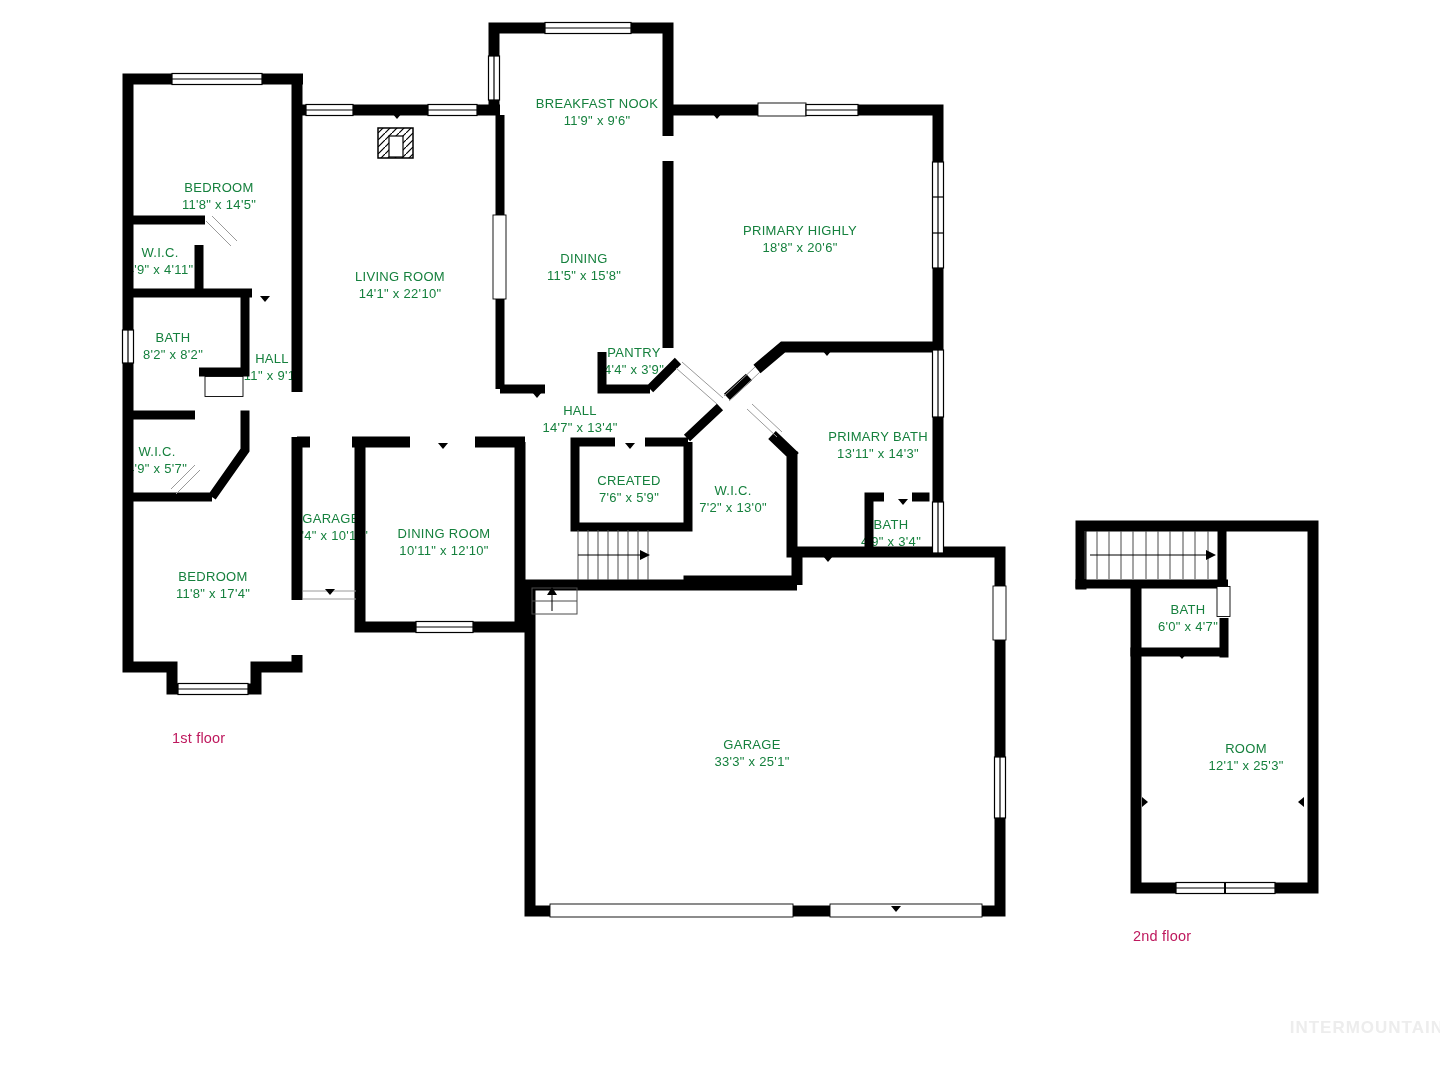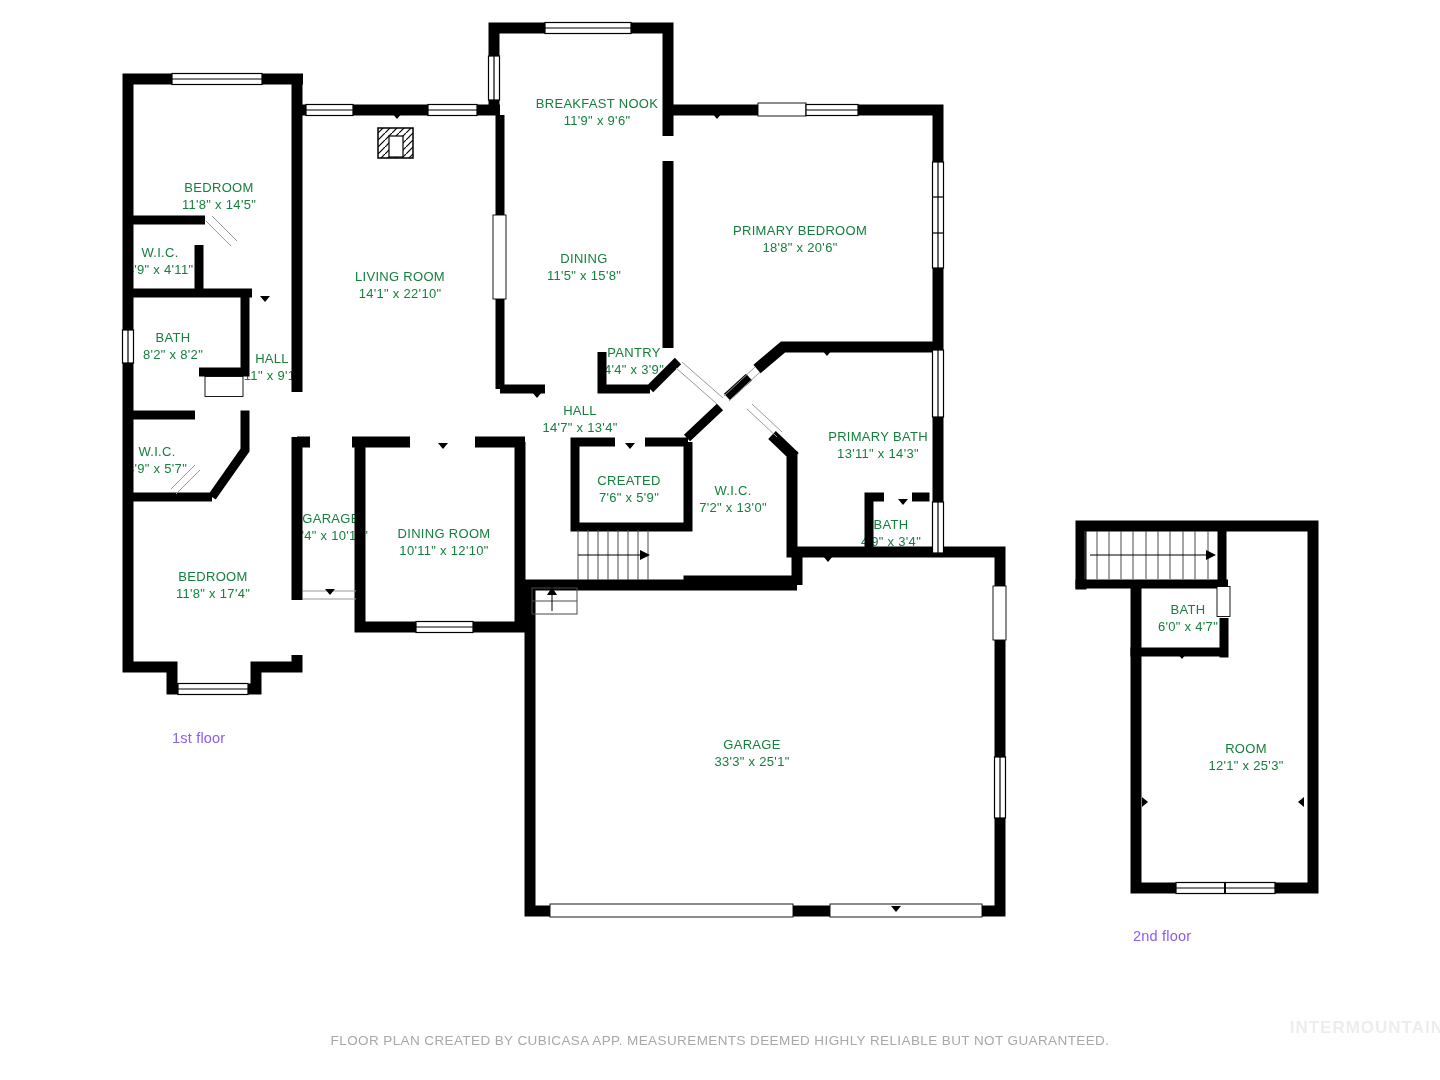--- a/index.html
+++ b/index.html
@@ -2,21 +2,21 @@
 <html><head>
 <meta charset="utf-8">
 <style>
   html,body{margin:0;padding:0;background:#ffffff;}
   .page{position:relative;width:1440px;height:1080px;background:#ffffff;overflow:hidden;
         font-family:"Liberation Sans", sans-serif;}
   .plan-svg{position:absolute;left:0;top:0;z-index:2;pointer-events:none;}
   .room-label{position:absolute;transform:translate(-50%,-50%);text-align:center;z-index:1;
       color:#15803d;font-size:13px;letter-spacing:.3px;line-height:17px;white-space:nowrap;}
   .room-label .rn,.room-label .rd{display:block;}
-  .floor-label{position:absolute;z-index:3;color:#8b5cf6;font-size:14.5px;letter-spacing:.2px;}
+  .floor-label{position:absolute;z-index:3;color:#be185d;font-size:14.5px;letter-spacing:.2px;}
   .disclaimer{position:absolute;left:0;top:1033px;width:100%;text-align:center;z-index:3;
       color:#a8a8a8;font-size:13.5px;letter-spacing:.4px;}
   .watermark{position:absolute;right:-4px;top:1018px;z-index:3;color:#ededed;
       font-size:17px;font-weight:bold;letter-spacing:1px;}
 </style>
 </head>
 <body>
 
 <div class="page">
 
@@ -74,21 +74,21 @@
     </div>
   <div class="room-label" style="left:629px;top:489px">
       <span class="rn">CREATED</span>
       <span class="rd">7'6" x 5'9"</span>
     </div>
   <div class="room-label" style="left:733px;top:499px">
       <span class="rn">W.I.C.</span>
       <span class="rd">7'2" x 13'0"</span>
     </div>
   <div class="room-label" style="left:800px;top:239px">
-      <span class="rn">PRIMARY BEDROOM</span>
+      <span class="rn">PRIMARY HIGHLY</span>
       <span class="rd">18'8" x 20'6"</span>
     </div>
   <div class="room-label" style="left:878px;top:445px">
       <span class="rn">PRIMARY BATH</span>
       <span class="rd">13'11" x 14'3"</span>
     </div>
   <div class="room-label" style="left:891px;top:533px">
       <span class="rn">BATH</span>
       <span class="rd">4'9" x 3'4"</span>
     </div>
@@ -101,21 +101,20 @@
       <span class="rd">6'0" x 4'7"</span>
     </div>
   <div class="room-label" style="left:1246px;top:757px">
       <span class="rn">ROOM</span>
       <span class="rd">12'1" x 25'3"</span>
     </div>
 
   <div class="floor-label" style="left:172px;top:730px">1st floor</div>
   <div class="floor-label" style="left:1133px;top:928px">2nd floor</div>
 
-  <div class="disclaimer">FLOOR PLAN CREATED BY CUBICASA APP. MEASUREMENTS DEEMED HIGHLY RELIABLE BUT NOT GUARANTEED.</div>
   <div class="watermark">INTERMOUNTAIN</div>
 
   <svg class="plan-svg" width="1440" height="1080" viewBox="0 0 1440 1080">
     <defs>
       <pattern id="hatch" width="7" height="7" patternUnits="userSpaceOnUse">
         <path d="M0,7 L7,0" stroke="#000" stroke-width="1.2"></path>
       </pattern>
     </defs>
 
     <g stroke="#000" stroke-width="11" fill="none">

